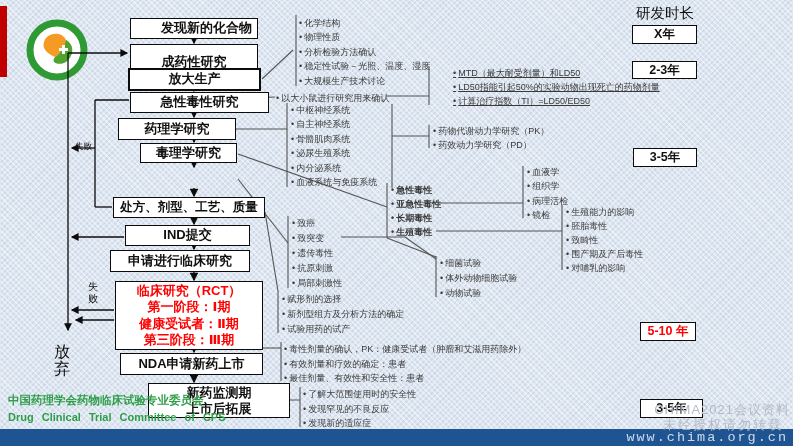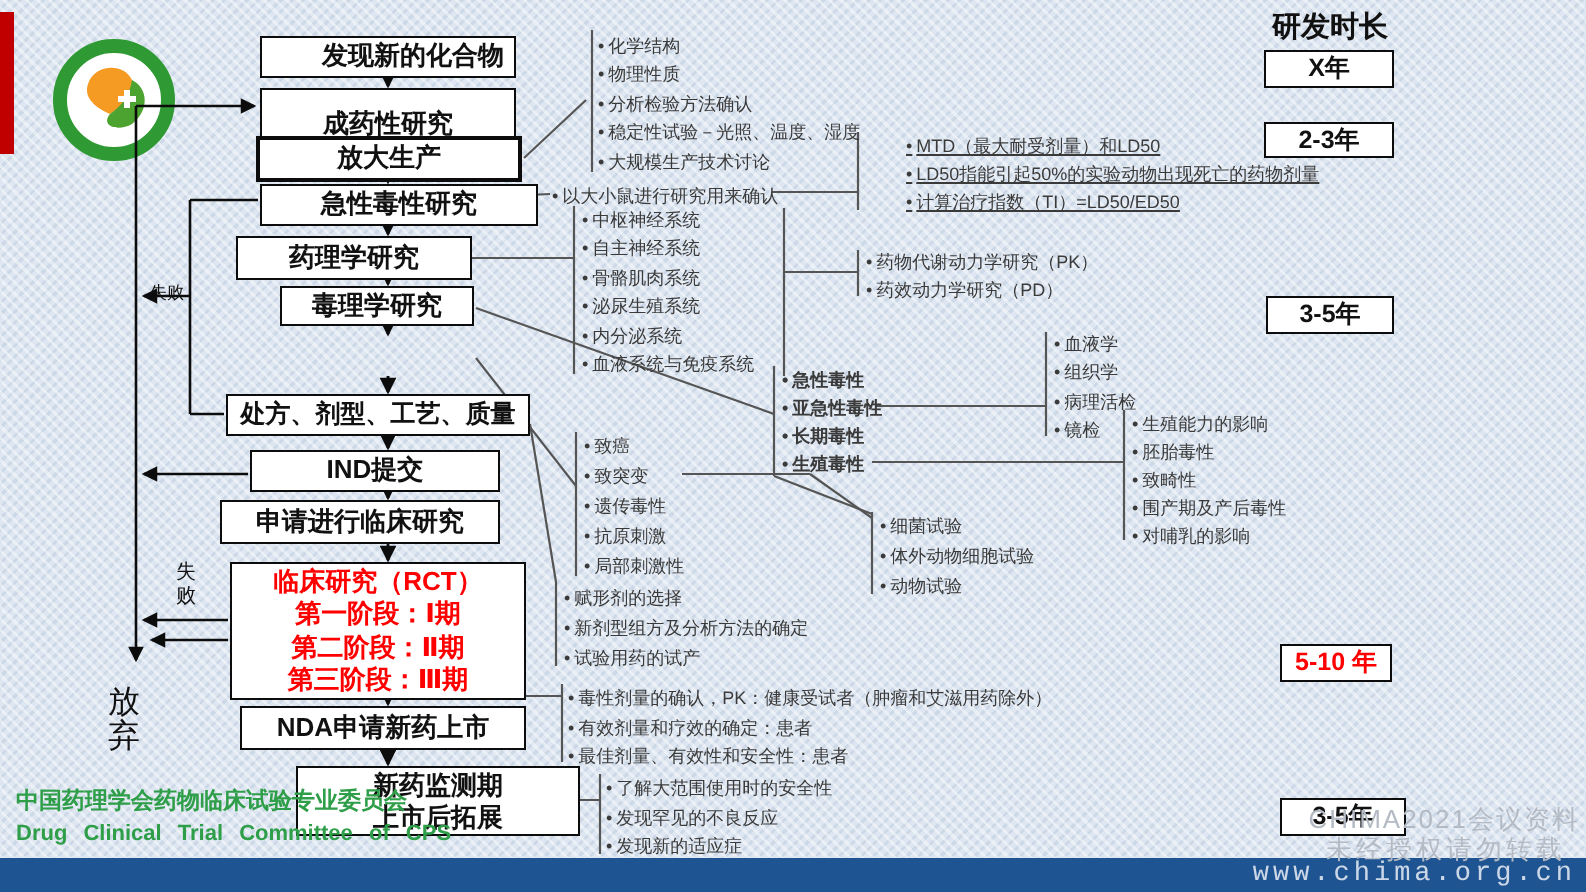--- a/index.html
+++ b/index.html
@@ -142,40 +142,40 @@
   <div class="box" style="left:125px;top:225px;width:125px;height:21px;">
       <span>IND提交</span>
     </div>
   <div class="box" style="left:110px;top:250px;width:140px;height:22px;">
       <span>申请进行临床研究</span>
     </div>
 
   <div class="box" style="left:115px;top:281px;width:148px;height:69px;flex-direction:column;justify-content:center;line-height:16.5px;">
     <div class="red">临床研究（RCT）</div>
     <div class="red">第一阶段：Ⅰ期</div>
-    <div class="red">第二阶段：Ⅱ期</div>
+    <div class="red">健康受试者：Ⅱ期</div>
     <div class="red">第三阶段：Ⅲ期</div>
   </div>
 
   <div class="box" style="left:120px;top:353px;width:143px;height:22px;">
       <span>NDA申请新药上市</span>
     </div>
 
   <div class="box" style="left:120px;top:383px;width:142px;height:35px;flex-direction:column;line-height:16px;margin-left:28px;">
     <div>新药监测期</div>
     <div>上市后拓展</div>
   </div>
 
   <div class="lbl" style="left:75px;top:141px;font-size:8.5px;">失败</div>
   <div class="lbl" style="left:88px;top:281px;font-size:10px;width:12px;line-height:11.5px;white-space:pre-line;">失
 败</div>
   <div class="lbl" style="left:54px;top:343px;font-size:16px;width:18px;line-height:17px;white-space:pre-line;">放
 弃</div>
 
-  <div class="lbl" style="left:636px;top:4px;font-size:14.5px;font-weight:700;">研发时长</div>
+  <div class="lbl" style="left:636px;top:4px;font-size:14.5px;font-weight:400;">研发时长</div>
   <div class="tbox" style="left:632px;top:25px;width:65px;height:19px;">
       <span>X年</span>
     </div>
   <div class="tbox" style="left:632px;top:61px;width:65px;height:18px;">
       <span>2-3年</span>
     </div>
   <div class="tbox" style="left:633px;top:148px;width:64px;height:19px;">
       <span>3-5年</span>
     </div>
   <div class="tbox" style="left:640px;top:322px;width:56px;height:19px;color:#f00;">

